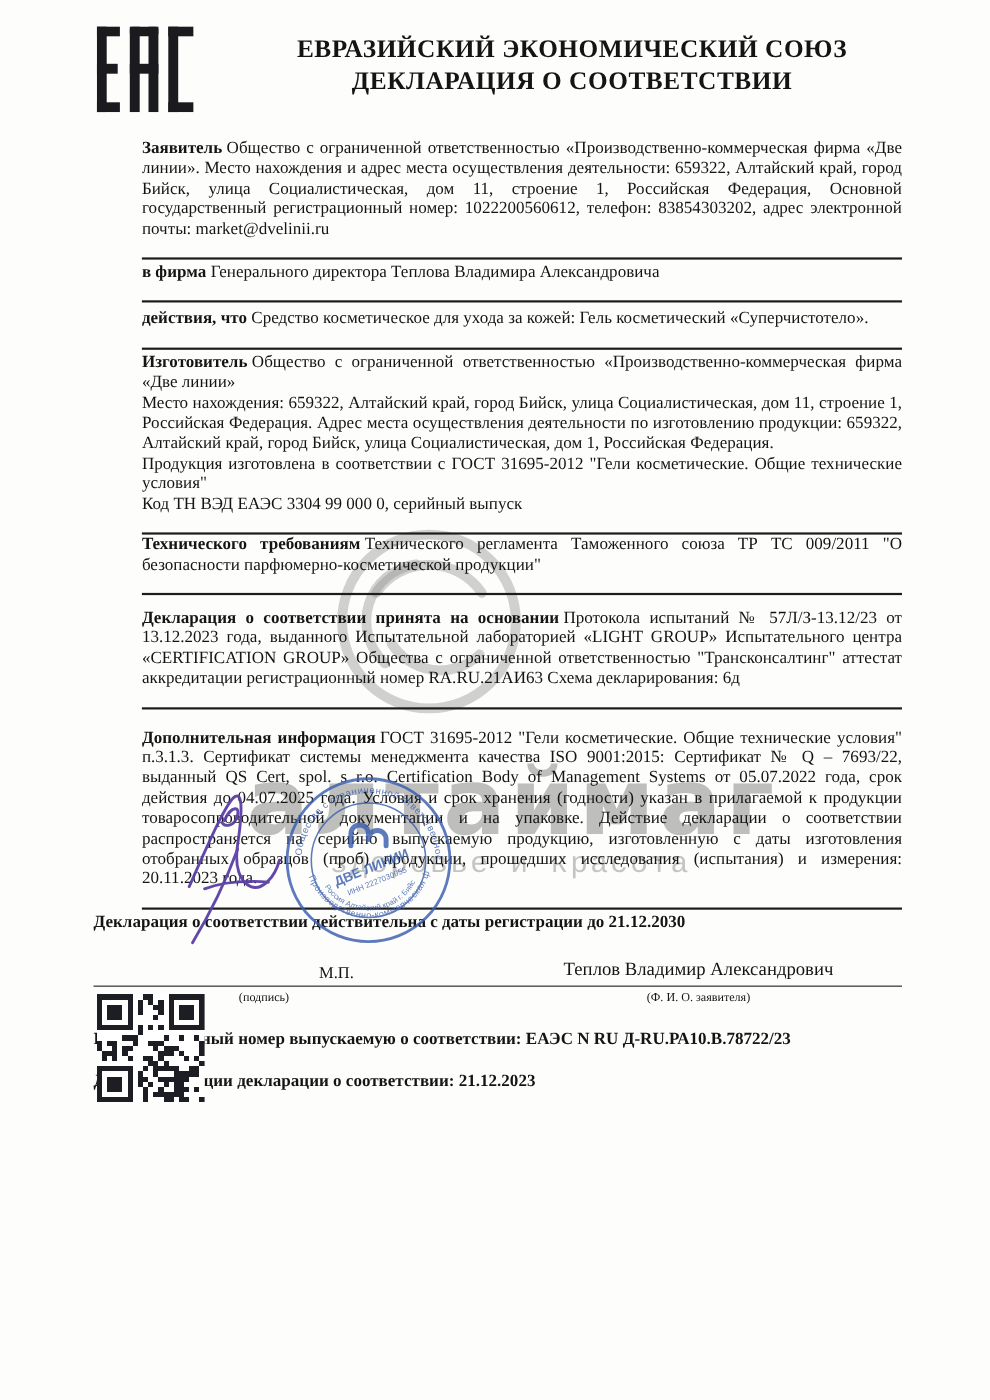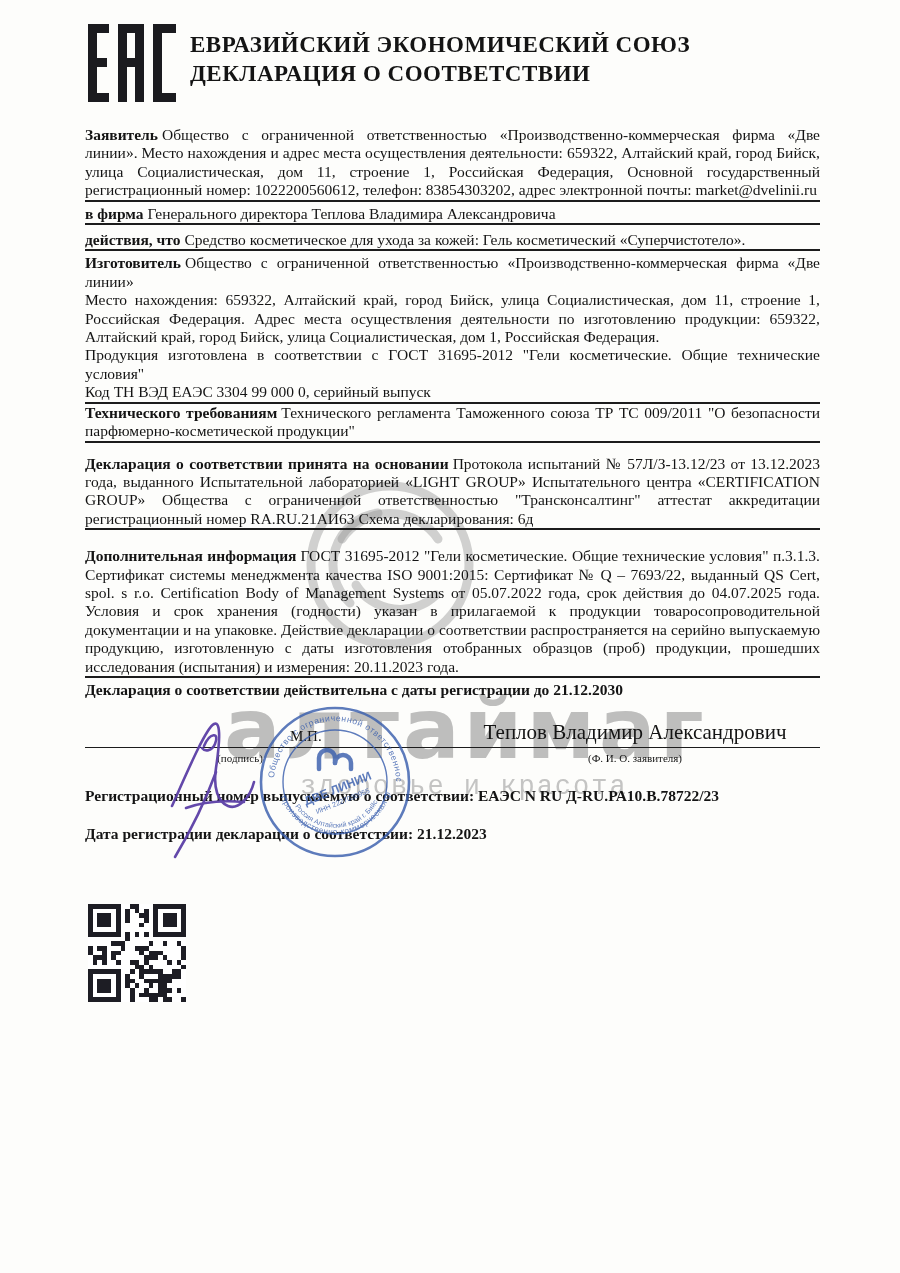--- a/index.html
+++ b/index.html
@@ -1,32 +1,32 @@
 <!DOCTYPE html>
 <html><head>
 <meta charset="utf-8">
 <style>
   html,body{margin:0;padding:0;background:#e8e8e8;}
   .page{position:relative;width:900px;height:1273px;background:#fdfdfb;margin:0 auto;overflow:hidden;
         font-family:"Liberation Serif","DejaVu Serif",serif;color:#141414;}
   
   .eac-logo{position:absolute;left:88px;top:24px;width:88px;height:78px;z-index:1;}
-  .title-block{position:absolute;left:190px;top:30px;width:660px;z-index:1;}
+  .title-block{position:absolute;left:190px;top:30px;width:660px;text-align:center;z-index:1;}
   .title-line{font-size:23px;font-weight:bold;letter-spacing:.5px;line-height:29px;}
   
   .content{position:absolute;left:85px;top:126px;width:735px;z-index:1;font-size:15.5px;line-height:18.4px;}
   .sec{text-align:justify;}
   .sec b{margin-right:4px;}
-  .rule{border-bottom:2px solid #1c1c1c;padding-bottom:0;}
+  .rule{border-bottom:2px solid #1c1c1c;padding-bottom:16px;margin-left:44px;}
   .m3{margin-top:3px;} .m6{margin-top:6px;} .m12{margin-top:12px;} .m17{margin-top:17px;}
   .bold-line{font-weight:bold;}
   
   .sig-area{position:relative;height:74px;}
   .mp-label{position:absolute;left:205px;top:28px;font-size:15px;}
-  .signer-name{position:absolute;left:390px;top:24px;width:320px;text-align:center;font-size:21px;}
+  .signer-name{position:absolute;left:390px;top:24px;width:320px;text-align:center;font-size:17px;}
   .sig-line{position:absolute;left:0;right:0;top:48px;border-top:1.5px solid #1c1c1c;}
   .cap-sign{position:absolute;left:25px;top:50px;width:260px;text-align:center;font-size:11px;}
   .cap-name{position:absolute;left:390px;top:50px;width:320px;text-align:center;font-size:11px;}
   .reg-line{font-weight:bold;margin-top:14px;}
   .date-line{font-weight:bold;margin-top:19px;}
   
   .wm-layer{position:absolute;inset:0;z-index:0;pointer-events:none;}
   .wm-brand{position:absolute;left:224px;top:680px;font-family:"DejaVu Sans","Liberation Sans",sans-serif;
             font-weight:bold;font-size:84px;letter-spacing:4px;color:rgba(128,128,128,.5);}
   .wm-tagline{position:absolute;left:300px;top:772px;font-family:Liberation Mono, monospace;

